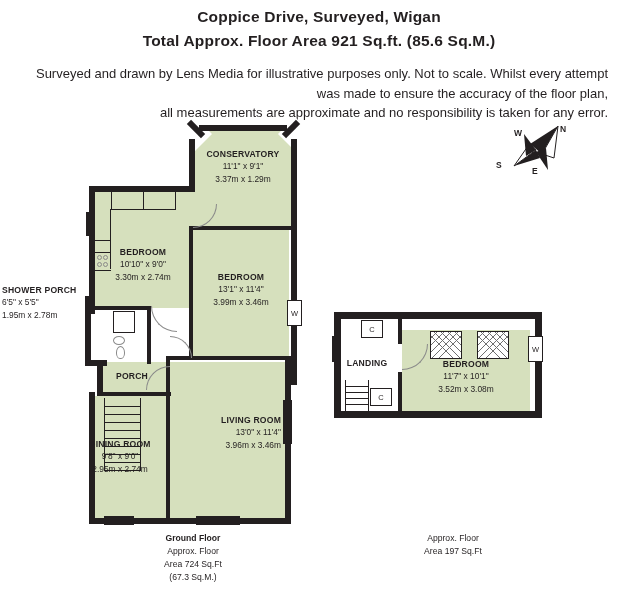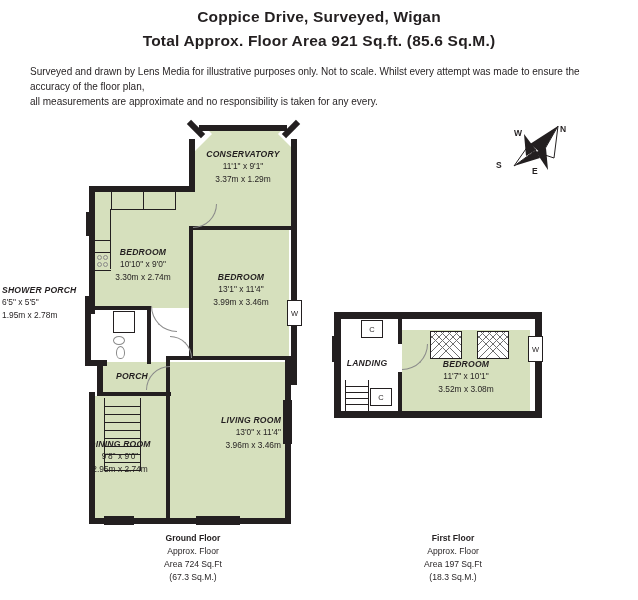--- a/index.html
+++ b/index.html
@@ -33,22 +33,22 @@
     text-align: center;
     font-size: 15.5px;
     font-weight: bold;
     letter-spacing: 0.2px;
   }
   .disclaimer {
     position: absolute;
     left: 30px;
     top: 64px;
     width: 578px;
-    text-align: left;
-    font-size: 10px;
+    text-align: right;
+    font-size: 13px;
     line-height: 1.5;
     color: #231f20;
   }
   
   .plan {
     position: absolute;
     left: 0;
     top: 0;
     width: 638px;
     height: 600px;
@@ -69,21 +69,20 @@
     position: absolute;
     text-align: center;
     font-size: 8.4px;
     line-height: 1.45;
     color: #231f20;
   }
   .label .nm {
     font-weight: bold;
     font-size: 8.6px;
     letter-spacing: 0.2px;
-    font-style: italic;
   }
   .footer {
     position: absolute;
     text-align: center;
     font-size: 8.6px;
     line-height: 1.5;
   }
   .footer .ft {
     font-weight: bold;
   }
@@ -130,21 +129,21 @@
     background: transparent;
   }
 </style>
 </head>
 <body>
 
 <div class="title">Coppice Drive, Surveyed, Wigan</div>
 <div class="subtitle">Total Approx. Floor Area 921 Sq.ft. (85.6 Sq.M.)</div>
 <div class="disclaimer">
   <div>Surveyed and drawn by Lens Media for illustrative purposes only. Not to scale. Whilst every attempt was made to ensure the accuracy of the floor plan,</div>
-  <div>all measurements are approximate and no responsibility is taken for any every.</div>
+  <div>all measurements are approximate and no responsibility is taken for any error.</div>
 </div>
 
 <div class="plan">
 
   <div class="room" style="left:189px; top:128px; width:108px; height:100px;"></div>
   <div class="room" style="left:93px; top:190px; width:100px; height:118px;"></div>
   <div class="room" style="left:193px; top:228px; width:96px; height:130px;"></div>
   <div class="room" style="left:170px; top:362px; width:119px; height:158px;"></div>
   <div class="room" style="left:93px; top:396px; width:77px; height:124px;"></div>
   <div class="room" style="left:101px; top:362px; width:69px; height:34px;"></div>
@@ -327,17 +326,15 @@
 </div>
 
 <div class="footer" style="left:118px; top:532px; width:150px;">
   <div class="ft">Ground Floor</div>
   <div>Approx. Floor</div>
   <div>Area 724 Sq.Ft</div>
   <div>(67.3 Sq.M.)</div>
 </div>
 
 <div class="footer" style="left:378px; top:532px; width:150px;">
-  <div class="ft">First Floor</div>
   <div>Approx. Floor</div>
   <div>Area 197 Sq.Ft</div>
-  <div>(18.3 Sq.M.)</div>
 </div>
 
 </body></html>

